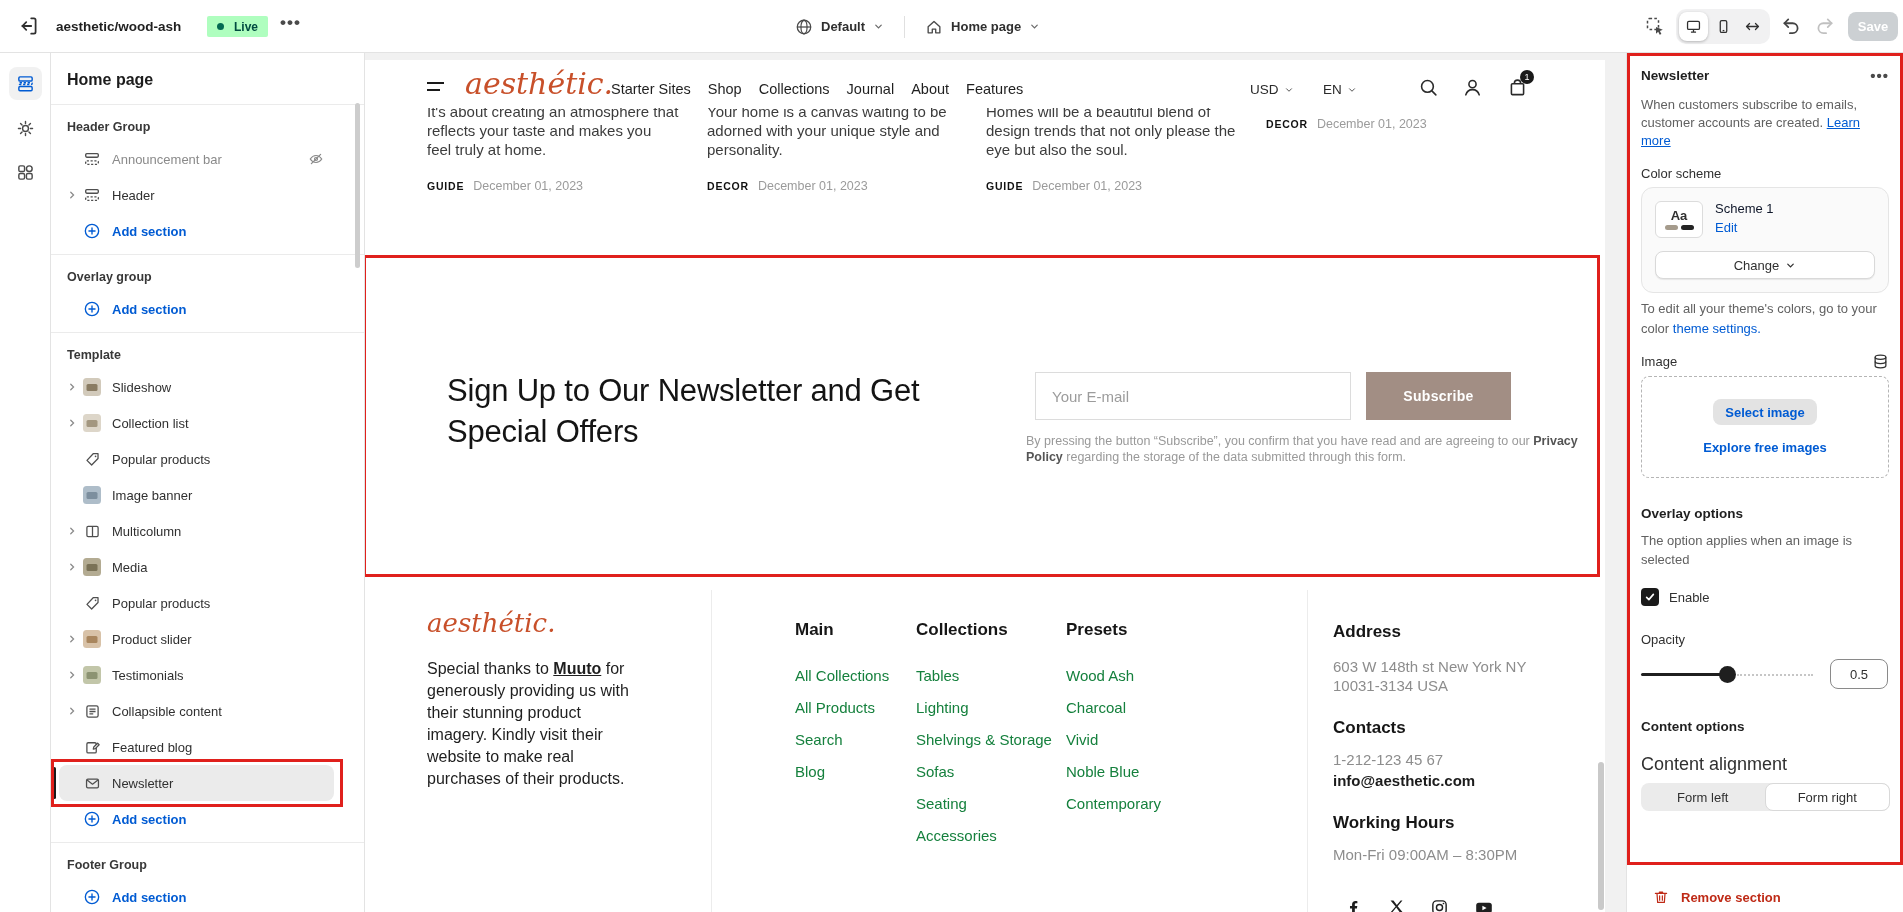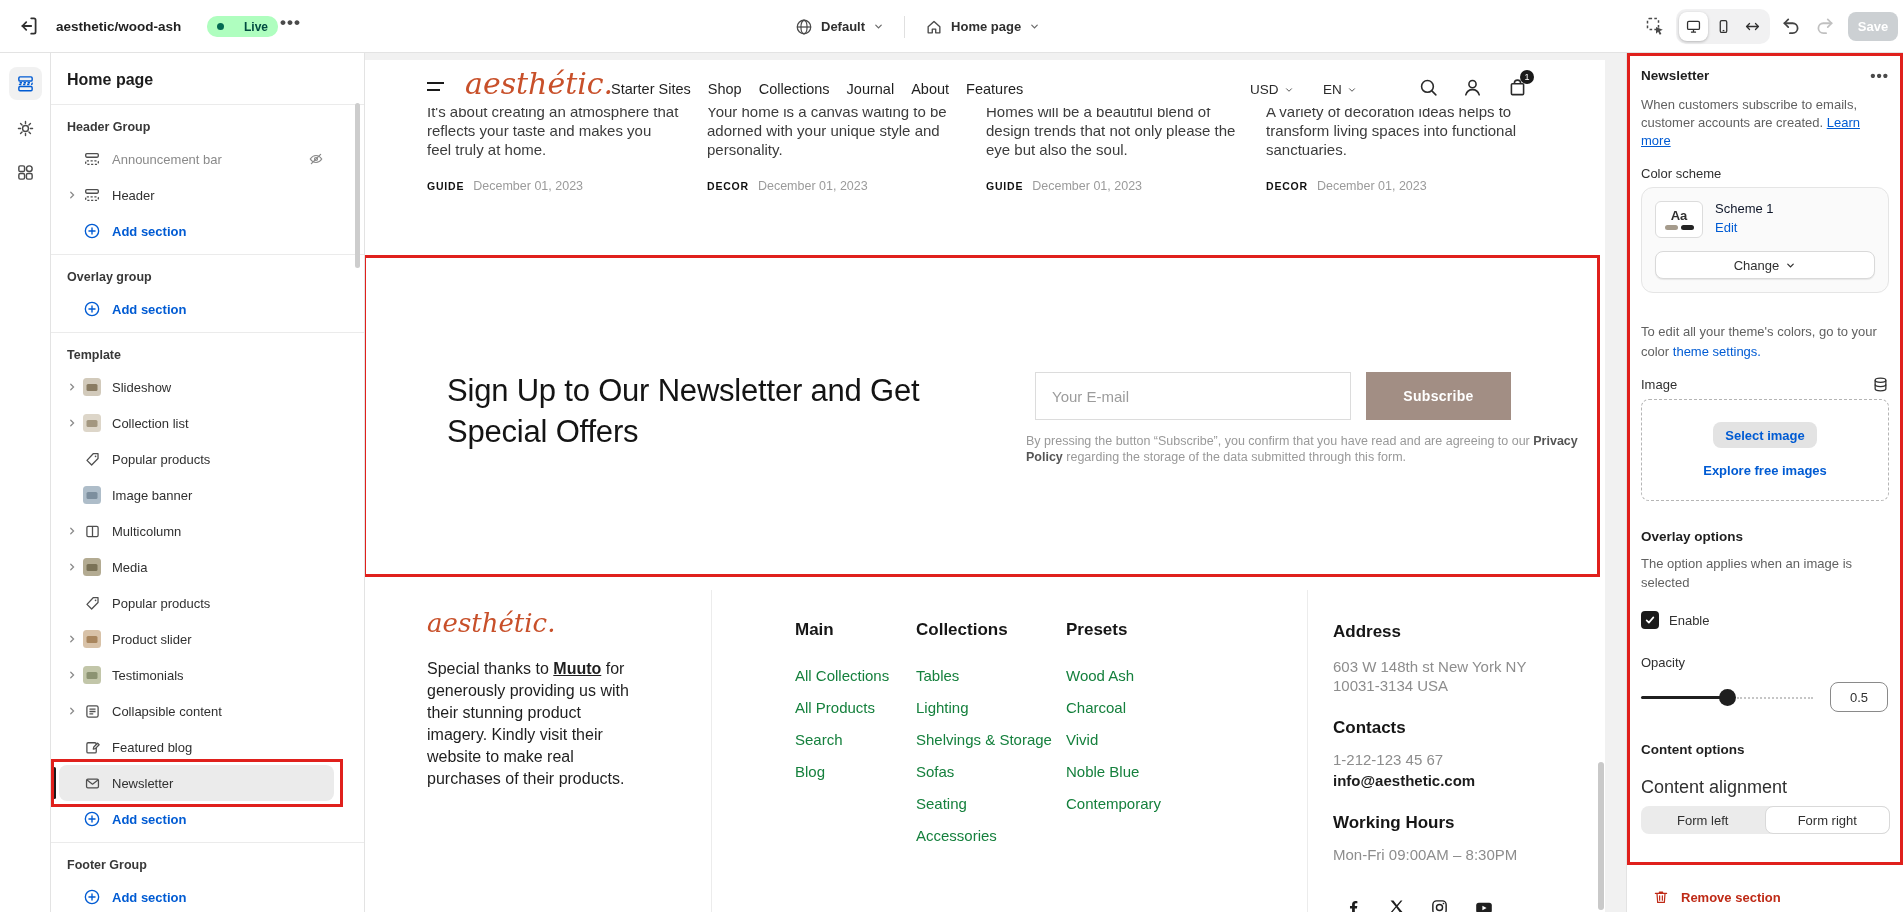--- a/index.html
+++ b/index.html
@@ -3,21 +3,21 @@
 <meta charset="utf-8">
 <style>
   *{margin:0;padding:0;box-sizing:border-box;}
   html,body{width:1903px;height:912px;overflow:hidden;}
   body{position:relative;background:#f1f1f1;font-family:"Liberation Sans",sans-serif;color:#303030;}
   svg{display:block;}
   
   .topbar{position:absolute;top:0;left:0;width:1903px;height:53px;background:#fff;border-bottom:1px solid #e3e3e3;z-index:5;}
   .tb-exit{position:absolute;left:18px;top:15px;width:22px;height:22px;color:#303030;cursor:pointer;}
   .tb-name{position:absolute;left:56px;top:19px;font-size:13.5px;font-weight:700;color:#1f1f1f;}
-  .tb-live{position:absolute;left:207px;top:16px;height:21px;display:flex;align-items:center;gap:20px;padding:0 10px;border-radius:10px;background:#affebf;color:#014b40;font-size:12px;font-weight:600;}
+  .tb-live{position:absolute;left:207px;top:16px;height:21px;display:flex;align-items:center;gap:10px;padding:0 10px;border-radius:2px;background:#affebf;color:#014b40;font-size:12px;font-weight:600;}
   .tb-live i{width:7px;height:7px;border-radius:50%;background:#036a52;}
   .tb-dots{position:absolute;left:280px;top:13px;font-size:17px;letter-spacing:1px;color:#4a4a4a;font-weight:700;cursor:pointer;}
   .tb-center{position:absolute;left:795px;top:0;height:53px;display:flex;align-items:center;gap:8px;}
   .tb-center .lbl{font-size:13px;font-weight:600;color:#303030;}
   .tb-center .ic{color:#4a4a4a;}
   .tb-center .chev{color:#6b6b6b;}
   .tb-sep{width:1px;height:22px;background:#e0e0e0;margin:0 12px;}
   .tb-inspect{position:absolute;left:1645px;top:16px;width:21px;height:21px;color:#4a4a4a;cursor:pointer;}
   .devgroup{position:absolute;left:1676px;top:9px;width:94px;height:35px;background:#f1f1f2;border-radius:10px;display:flex;align-items:center;padding:3px;gap:1px;}
   .devbtn{width:30px;height:29px;border-radius:8px;display:flex;align-items:center;justify-content:center;color:#303030;cursor:pointer;}
@@ -96,21 +96,21 @@
   .rp-lbl{margin-top:16px;font-size:13px;color:#303030;}
   .scheme-card{margin-top:6px;background:#fafafa;border:1px solid #e5e5e5;border-radius:12px;padding:13px;}
   .scheme-row{display:flex;gap:12px;}
   .swatch{width:48px;height:37px;background:#fff;border:1px solid #dcdcdc;border-radius:6px;display:flex;flex-direction:column;align-items:center;justify-content:center;gap:3px;}
   .swatch b{font-size:13px;color:#303030;line-height:13px;}
   .pills{display:flex;gap:3px;}
   .pills i{width:13px;height:5px;border-radius:3px;}
   .scheme-name{font-size:13px;color:#0f172a;}
   .scheme-edit{font-size:13px;margin-top:4px;}
   .change-btn{margin-top:13px;width:100%;height:28px;background:#fff;border:1px solid #d9d9d9;border-radius:8px;box-shadow:0 1px 1px rgba(0,0,0,.08);font-size:13px;color:#303030;font-family:inherit;display:flex;align-items:center;justify-content:center;gap:6px;cursor:pointer;}
-  .rp-p2{margin-top:29px;font-size:13px;line-height:20px;color:#616161;}
+  .rp-p2{margin-top:6px;font-size:13px;line-height:20px;color:#616161;}
   .img-row{margin-top:14px;display:flex;align-items:center;justify-content:space-between;}
   .img-row .lbl{font-size:13px;color:#303030;}
   .dash-box{margin-top:6px;height:102px;border:1px dashed #b5b5b5;border-radius:8px;display:flex;flex-direction:column;align-items:center;justify-content:center;gap:15px;}
   .sel-img{height:26px;padding:0 12px;background:#e3e3e3;border:none;border-radius:8px;font-size:13px;font-weight:700;color:#005bd3;font-family:inherit;cursor:pointer;}
   .explore{font-size:13px;font-weight:700;color:#005bd3;cursor:pointer;}
   .rp-h2{margin-top:28px;font-size:13.5px;font-weight:700;color:#1f1f1f;}
   .rp-hint{margin-top:10px;font-size:13px;line-height:19px;color:#616161;}
   .chk-row{margin-top:19px;display:flex;align-items:center;gap:10px;cursor:pointer;}
   .chk{width:18px;height:18px;background:#1a1a1a;border-radius:4px;display:flex;align-items:center;justify-content:center;}
   .chk-lbl{font-size:13px;color:#303030;}
@@ -553,23 +553,20 @@
       <div class="bcard" style="left: 621px;">
         <div class="btxt">
           <div>Homes will be a beautiful blend of design trends that not only please the eye but also the soul.</div>
         </div>
         <div class="bmeta">
           <span class="btag">GUIDE</span>
           <span class="bdate">December 01, 2023</span>
         </div>
       </div>
       <div class="bcard" style="left: 901px;">
-        <div class="btxt">
-          <div>A variety of decoration ideas helps to transform living spaces into functional sanctuaries.</div>
-        </div>
         <div class="bmeta">
           <span class="btag">DECOR</span>
           <span class="bdate">December 01, 2023</span>
         </div>
       </div>
     </div>
 
   <div class="nl-box"></div>
   <div class="nl-h">Sign Up to Our Newsletter and Get Special Offers</div>
   <input class="nl-input" placeholder="Your E-mail" style="">

